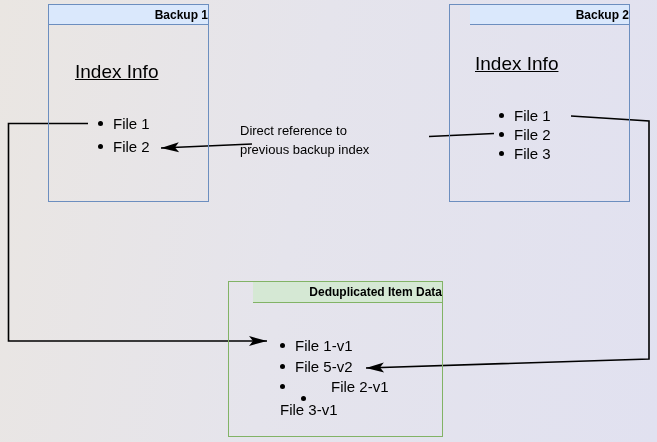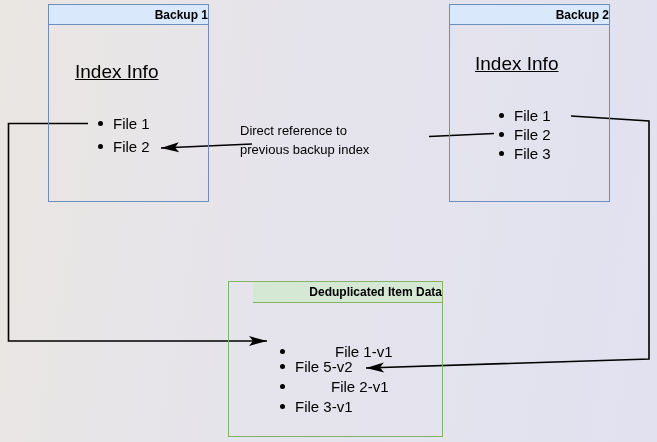--- a/index.html
+++ b/index.html
@@ -12,33 +12,33 @@
   .box { position:absolute; background:transparent; }
   .box.blue  { border:1px solid #6c8ebf; }
   .box.green { border:1px solid #82b366; }
   .box-header {
     box-sizing:border-box; width:100%; text-align:right;
     font-size:12px; font-weight:bold;
   }
   .blue  .box-header { height:20px; line-height:20px; background:#dae8fc; border-bottom:1px solid #6c8ebf; }
   .green .box-header { height:21px; line-height:21px; background:#d5e8d4; border-bottom:1px solid #82b366; }
   #backup1 { left:48px;  top:4px;   width:159px; height:196px; }
-  #backup2 { left:449px; top:4px;   width:159px; height:196px; }
+  #backup2 { left:449px; top:4px;   width:159px; height:196px;padding-left:20px; }
   #dedup   { left:228px; top:281px; width:189px; height:154px;padding-left:24px; }
   .subtitle { position:absolute; font-size:19px; white-space:nowrap;text-decoration:underline; }
   #backup1 .subtitle { left:26px; top:56px; }
   #backup2 .subtitle { left:25px; top:48px; }
   .row { position:absolute; display:flex; align-items:center; height:20px; font-size:15px; white-space:nowrap; }
   .dot { width:5px; height:5px; border-radius:50%; background:#000; margin-right:10px; flex:0 0 auto; }
   #backup1 .row { left:49px; }
   #backup2 .row { left:49px; }
   #dedup   .row { left:51px; }
   #b1-r0 { top:108px; } #b1-r1 { top:131px; }
   #b2-r0 { top:100px; } #b2-r1 { top:119px; } #b2-r2 { top:138px; }
-  #dd-r0 { top:59px;gap:40px; }  #dd-r1 { top:74px; }  #dd-r2 { top:94px;gap:36px; }  #dd-r3 { top:114px; }
+  #dd-r0 { top:53px; }  #dd-r1 { top:74px; }  #dd-r2 { top:94px;gap:36px; }  #dd-r3 { top:114px;flex-direction:column; }
   .annotation {
     position:absolute; left:240px; top:121px; width:170px;
     text-align:left; font-size:13px; line-height:19px;
   }
 </style>
 </head>
 <body>
 
 <div class="canvas">
 

